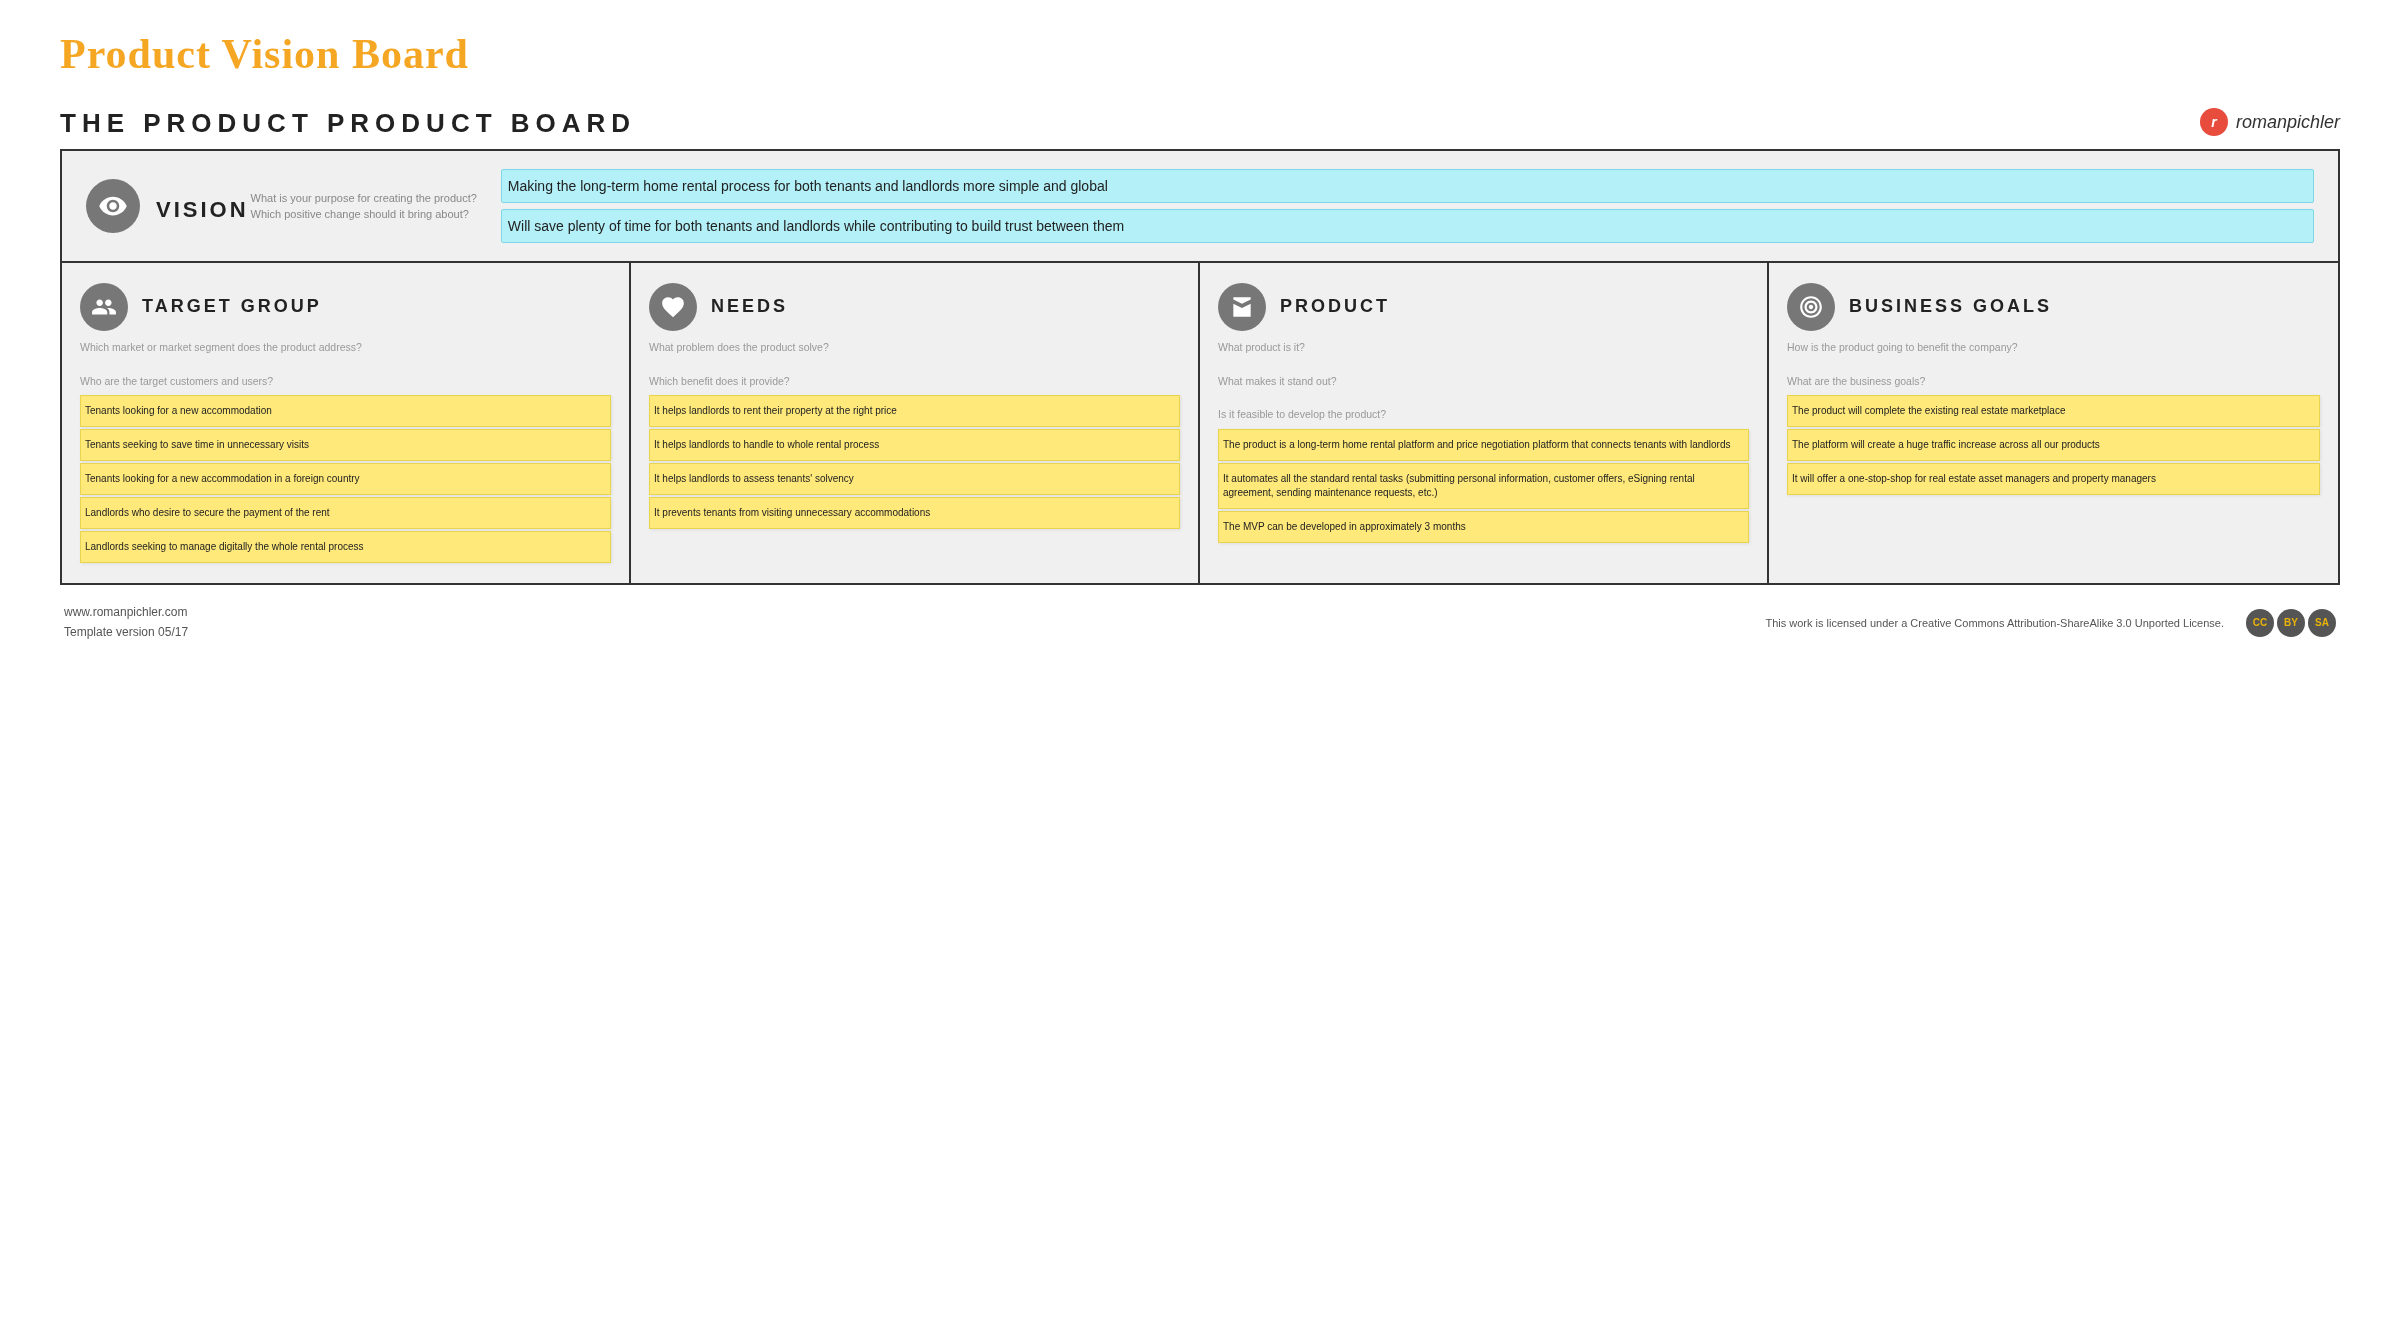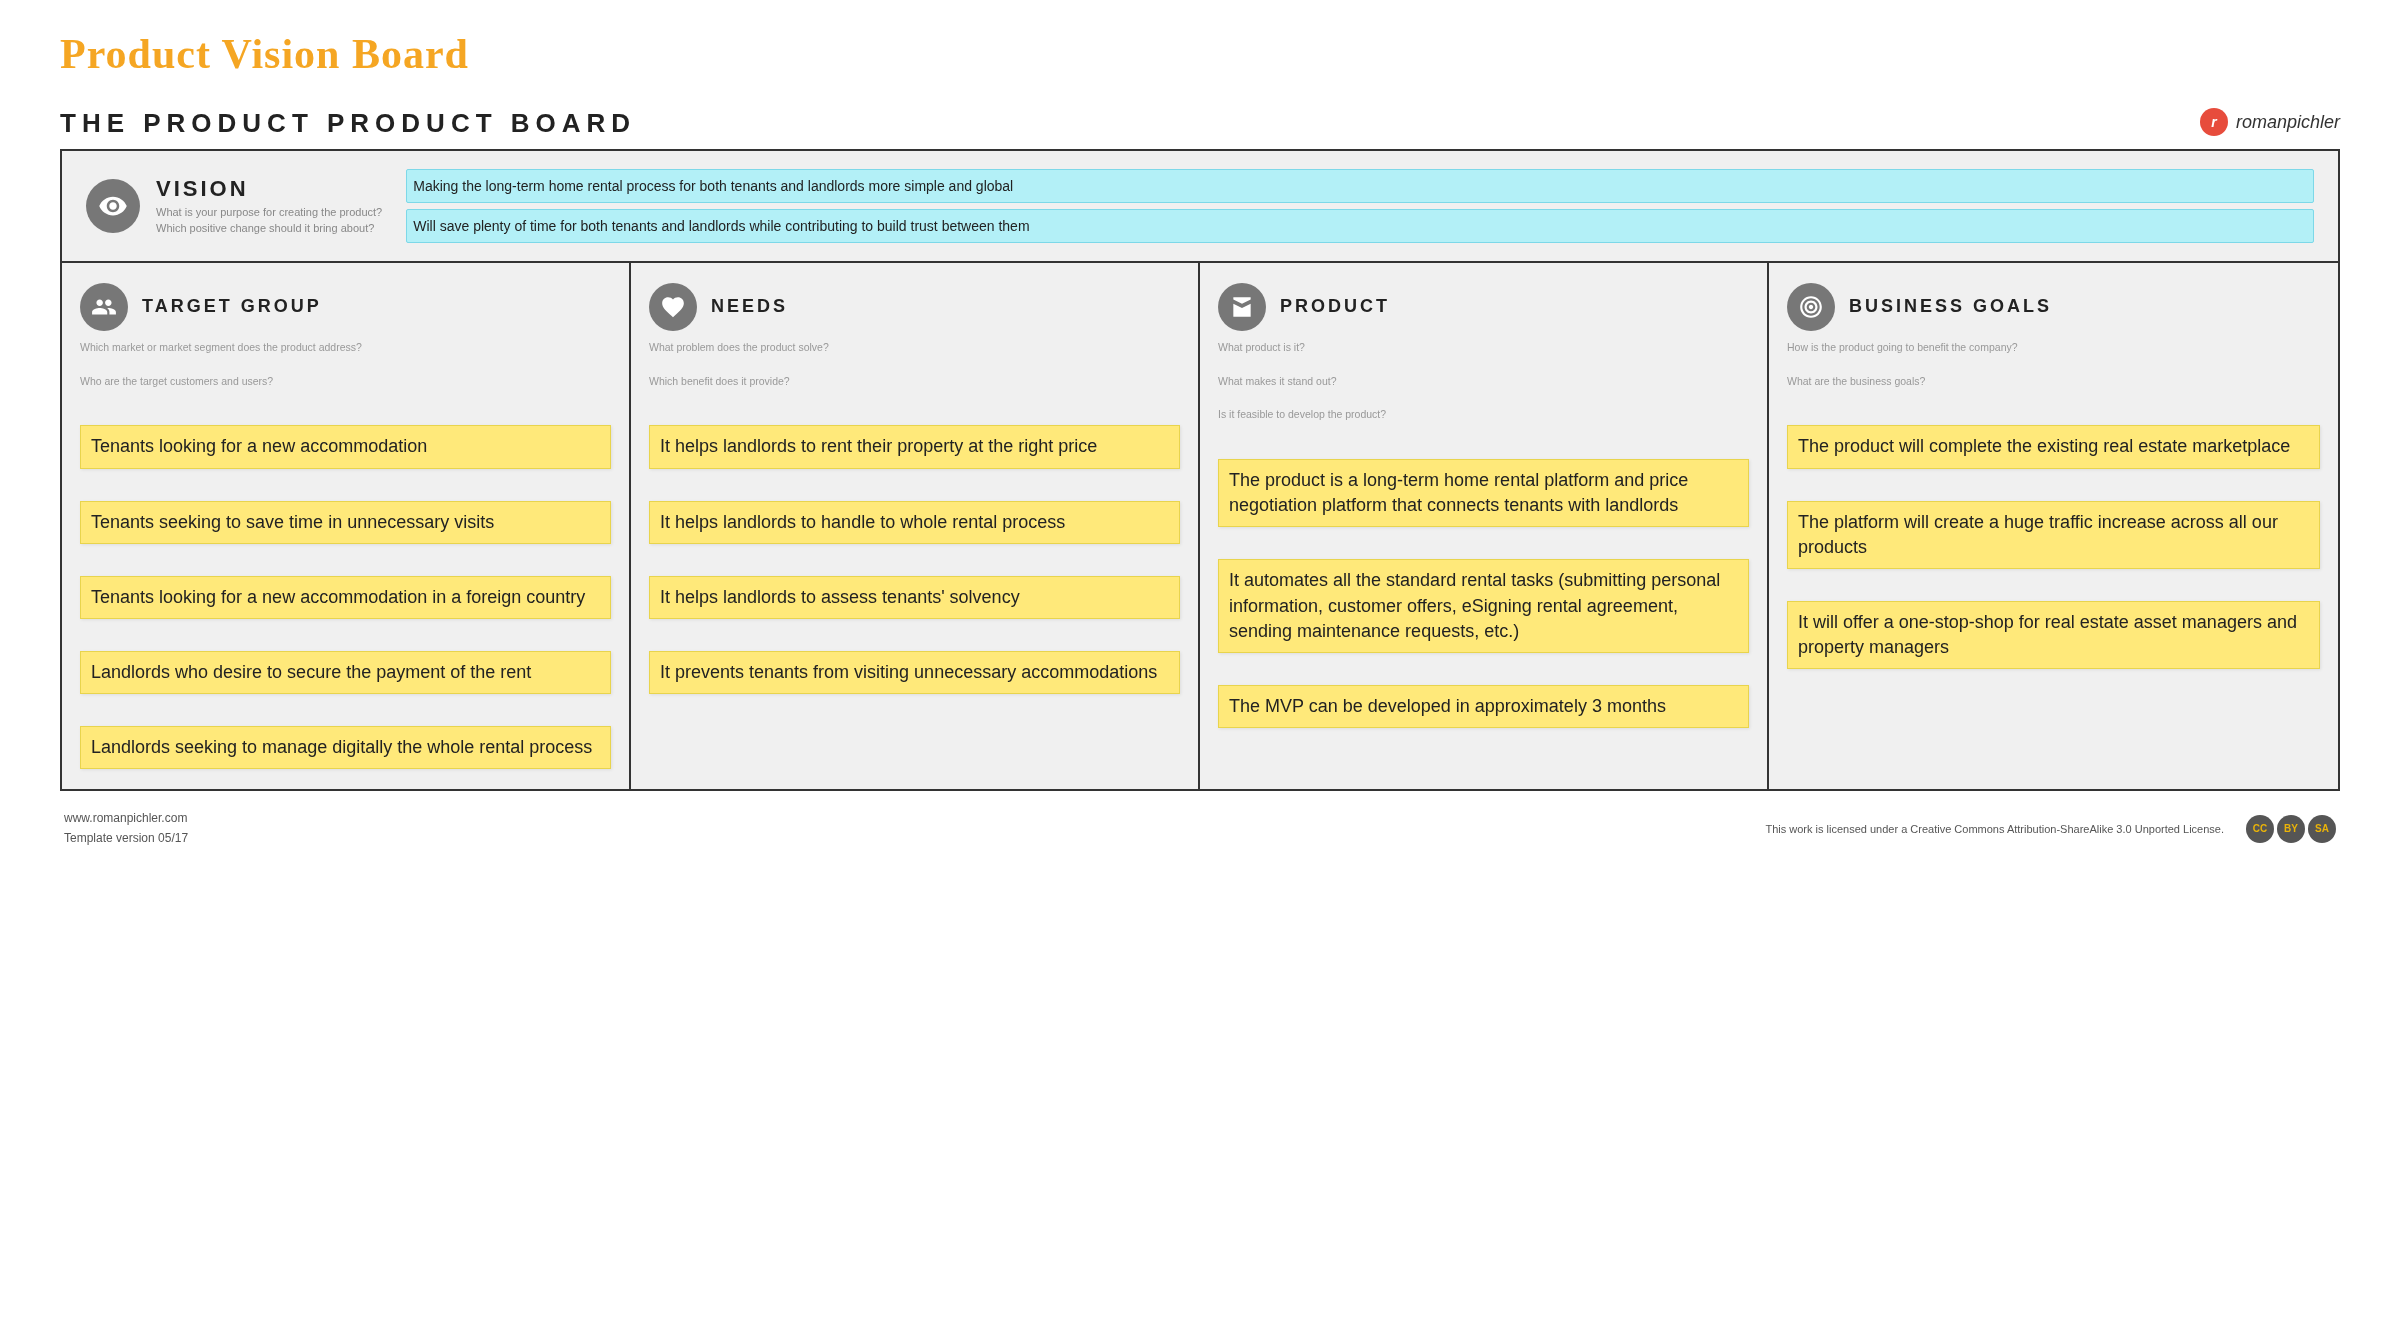--- a/index.html
+++ b/index.html
@@ -54,22 +54,23 @@
     }
 
     .vision-icon svg {
       width: 30px;
       height: 30px;
       fill: white;
     }
 
     .vision-label-block {
       display: flex;
-      flex-direction: column;
+      flex-direction: row;
       gap: 2px;
+      align-items: flex-end;
     }
 
     .vision-label {
       font-size: 22px;
       font-weight: bold;
       letter-spacing: 3px;
       color: #222;
     }
 
     .vision-questions {
@@ -149,26 +150,25 @@
     .section-questions {
       font-size: 10.5px;
       color: #999;
       line-height: 1.6;
       margin-bottom: 4px;
     }
 
     .sticky-note {
       background: #ffe97a;
       border: 1px solid #e8d44d;
-      padding: 8px 10px;
-      font-size: 18px;
+      padding: 8px 4px;
+      font-size: 10px;
       color: #222;
       line-height: 1.4;
       box-shadow: 1px 1px 3px rgba(0,0,0,0.08);
-      margin-top: 30px;
     }
 
     
     .footer {
       display: flex;
       justify-content: space-between;
       align-items: center;
       margin-top: 18px;
       padding: 0 4px;
     }

